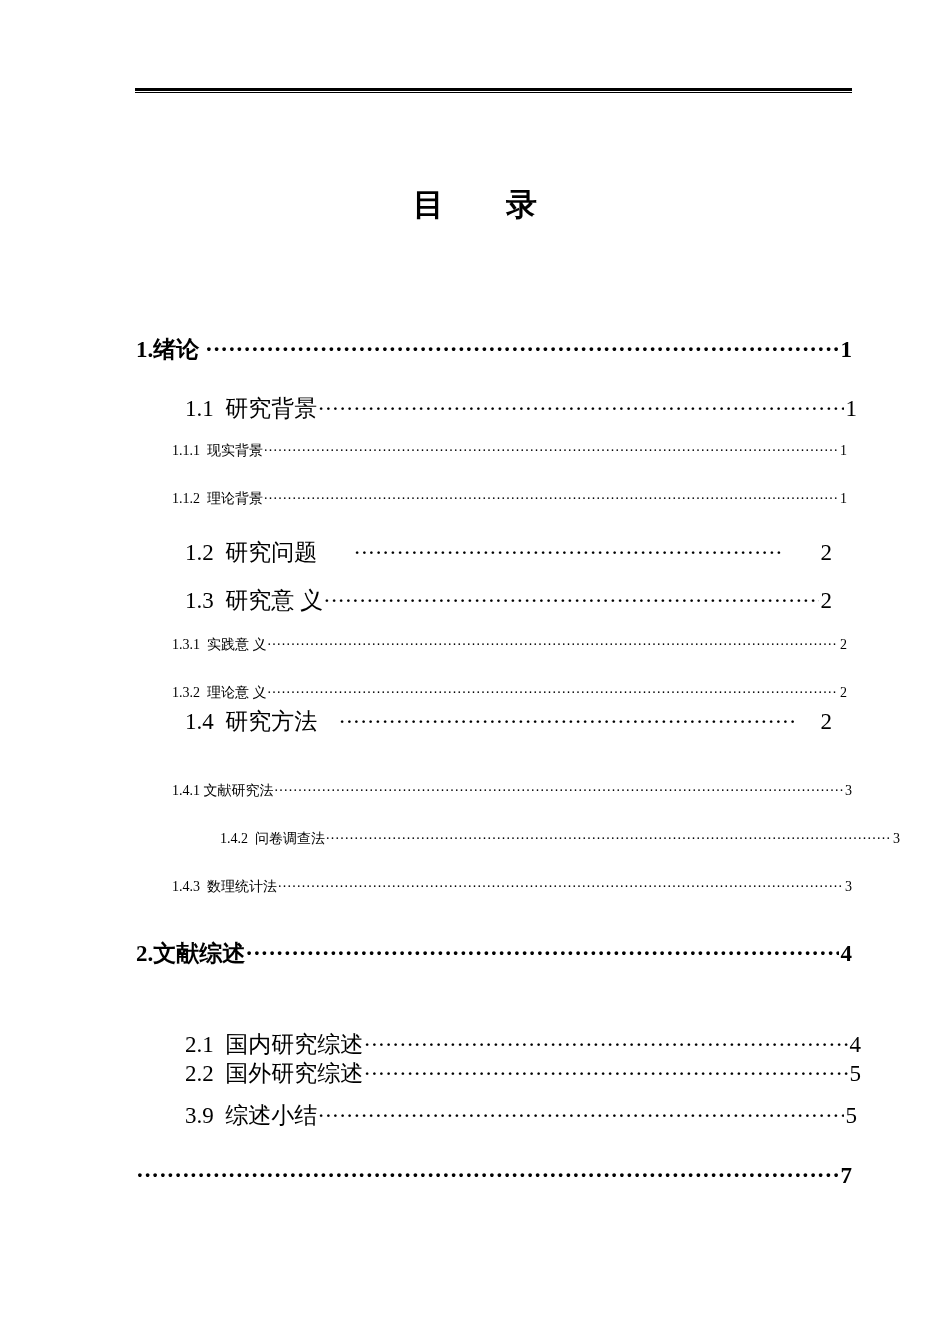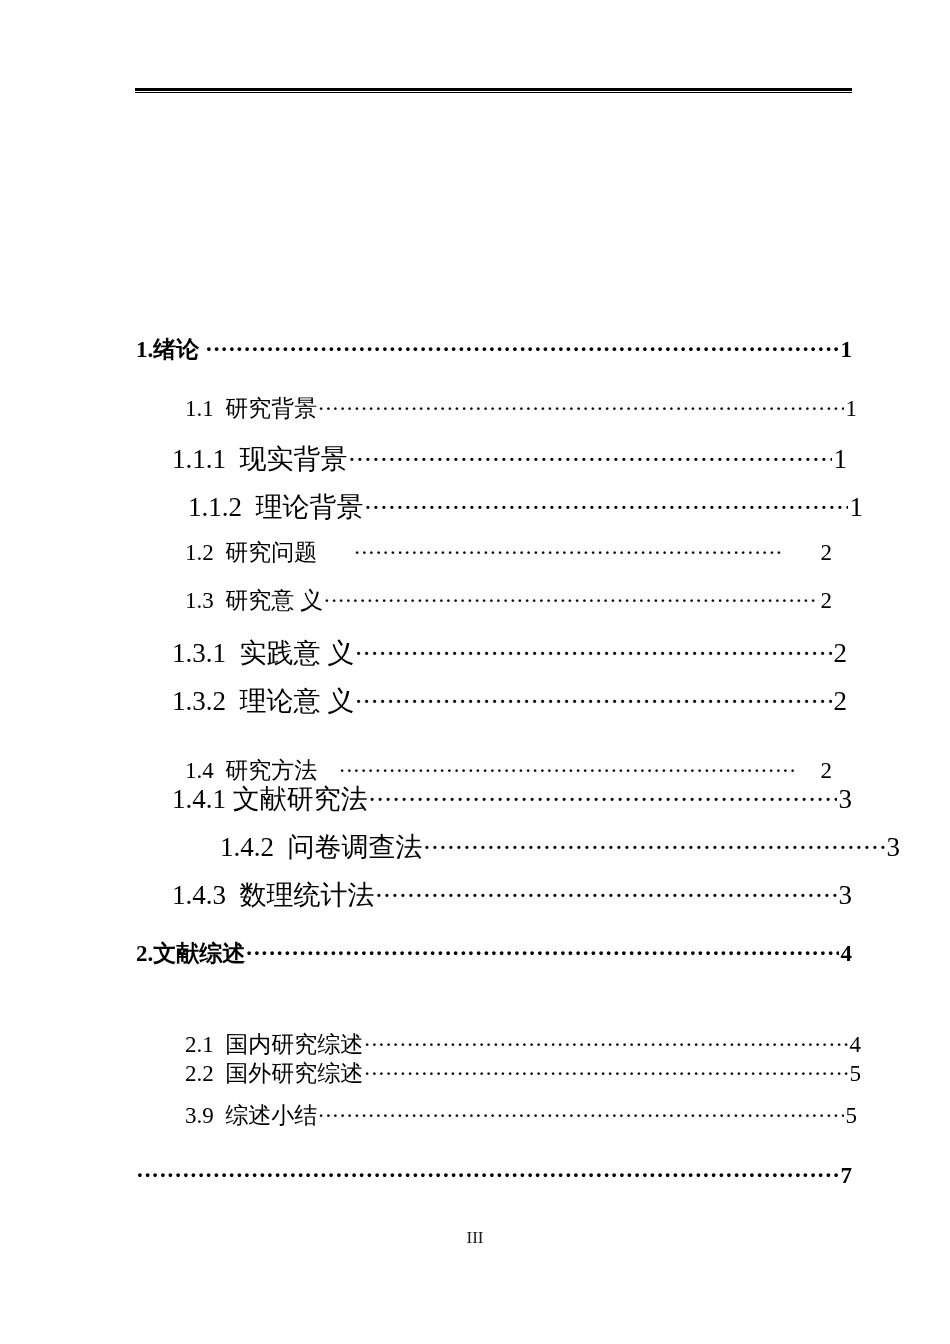--- a/index.html
+++ b/index.html
@@ -117,21 +117,21 @@
     font-size: 23px;
     margin-left: 31px;
   }
   .lvl2 .toc-leader::after {
     letter-spacing: 1.4px;
   }
 
   
   .lvl3 {
     font-weight: normal;
-    font-size: 27px;
+    font-size: 14px;
   }
   .lvl3 .toc-leader::after {
     letter-spacing: 1.25px;
   }
 
   
   .footer-pagenum {
     position: absolute;
     left: 0;
     top: 1228px;
@@ -144,38 +144,39 @@
 </head>
 <body>
 
 <div class="page">
 
   <div class="header-rule">
     <div class="rule-thick"></div>
     <div class="rule-thin"></div>
   </div>
 
+  <div class="toc-title">目        录</div>
 
   <div class="toc-list" id="toc-list">
       <div class="toc-entry lvl1" style="left: 136px; top: 334px; width: 716px;">
         <span class="toc-label">1.绪论 </span>
         <span class="toc-leader"></span>
         <span class="toc-page">1</span>
       </div>
       <div class="toc-entry lvl2" style="left: 154px; top: 393px; width: 672px;">
         <span class="toc-label">1.1  研究背景</span>
         <span class="toc-leader"></span>
         <span class="toc-page">1</span>
       </div>
       <div class="toc-entry lvl3" style="left: 172px; top: 441px; width: 675px;">
         <span class="toc-label">1.1.1  现实背景</span>
         <span class="toc-leader"></span>
         <span class="toc-page">1</span>
       </div>
-      <div class="toc-entry lvl3" style="left: 188px; top: 489px; width: 675px;">
+      <div class="toc-entry lvl3" style="left: 172px; top: 489px; width: 675px;">
         <span class="toc-label">1.1.2  理论背景</span>
         <span class="toc-leader"></span>
         <span class="toc-page">1</span>
       </div>
       <div class="toc-entry lvl2" style="left: 154px; top: 537px; width: 647px; gap: 36px;">
         <span class="toc-label">1.2  研究问题</span>
         <span class="toc-leader"></span>
         <span class="toc-page">2</span>
       </div>
       <div class="toc-entry lvl2" style="left: 154px; top: 585px; width: 647px;">
@@ -186,21 +187,21 @@
       <div class="toc-entry lvl3" style="left: 172px; top: 635px; width: 675px;">
         <span class="toc-label">1.3.1  实践意 义</span>
         <span class="toc-leader"></span>
         <span class="toc-page">2</span>
       </div>
       <div class="toc-entry lvl3" style="left: 172px; top: 683px; width: 675px;">
         <span class="toc-label">1.3.2  理论意 义</span>
         <span class="toc-leader"></span>
         <span class="toc-page">2</span>
       </div>
-      <div class="toc-entry lvl2" style="left: 154px; top: 755px; width: 647px; gap: 21px;">
+      <div class="toc-entry lvl2" style="left: 154px; top: 706px; width: 647px; gap: 21px;">
         <span class="toc-label">1.4  研究方法</span>
         <span class="toc-leader"></span>
         <span class="toc-page">2</span>
       </div>
       <div class="toc-entry lvl3" style="left: 172px; top: 781px; width: 680px;">
         <span class="toc-label">1.4.1 文献研究法</span>
         <span class="toc-leader"></span>
         <span class="toc-page">3</span>
       </div>
       <div class="toc-entry lvl3" style="left: 172px; top: 829px; width: 680px; margin-left: 48px;">
@@ -232,15 +233,14 @@
         <span class="toc-label">3.9  综述小结</span>
         <span class="toc-leader"></span>
         <span class="toc-page">5</span>
       </div>
       <div class="toc-entry lvl1" style="left: 136px; top: 1160px; width: 716px;">
         <span class="toc-leader"></span>
         <span class="toc-page">7</span>
       </div>
     </div>
 
-  <div class="footer-pagenum">III</div>
 
 </div>
 
 </body></html>

